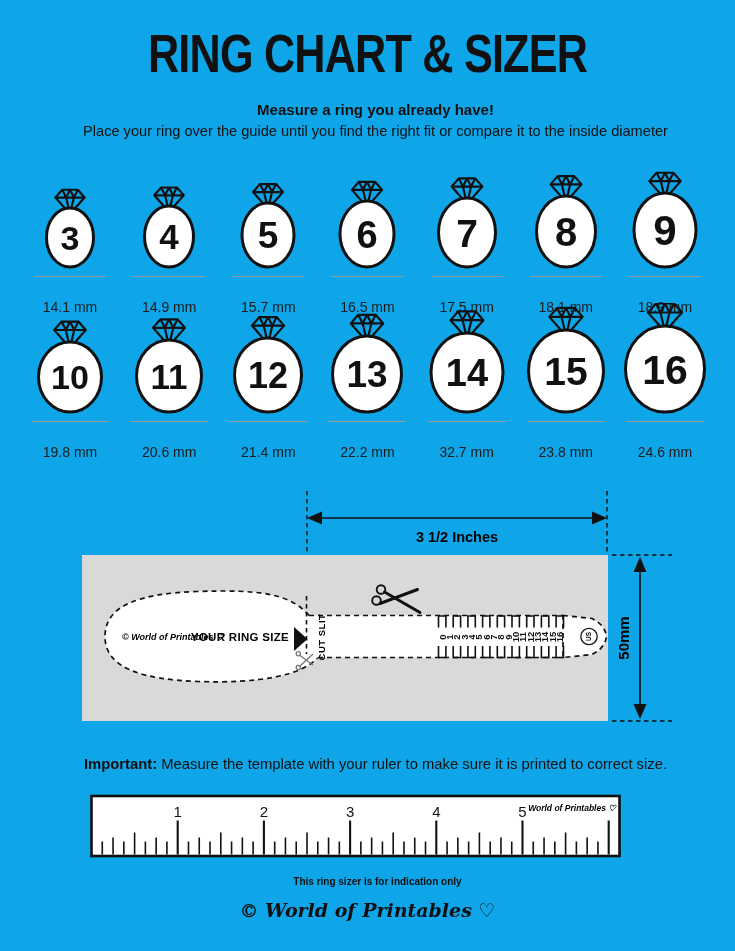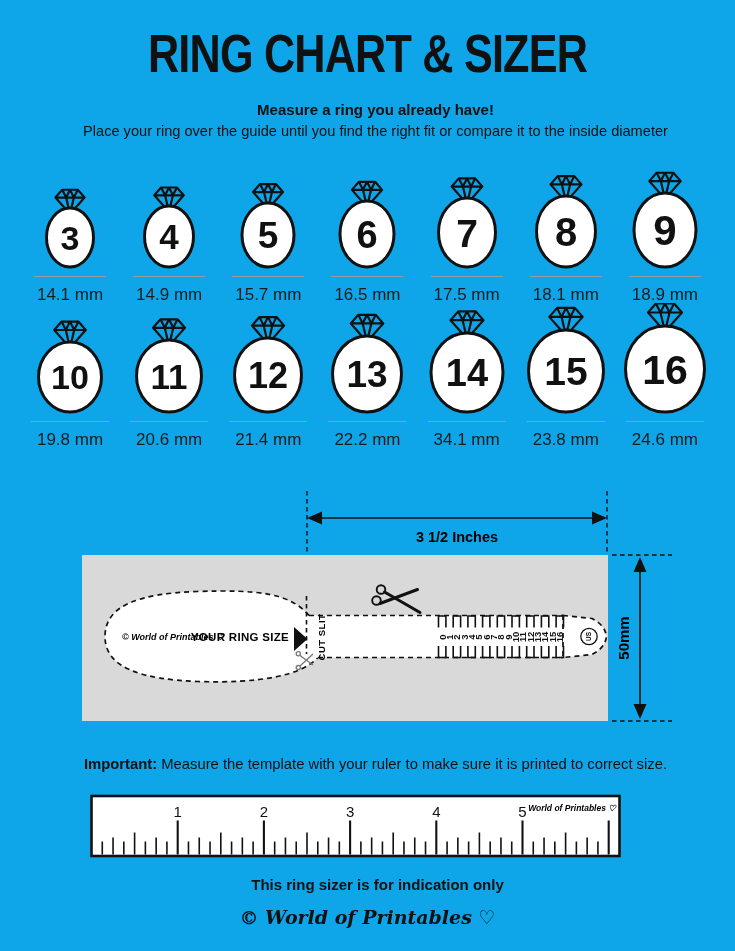--- a/index.html
+++ b/index.html
@@ -10,27 +10,27 @@
          transform-origin:center;white-space:nowrap;}
   .intro{position:absolute;top:100px;left:8px;width:735px;text-align:center;line-height:1.3;}
   .intro .hl{font-weight:bold;font-size:15px;}
   .intro .ln{font-size:14.6px;margin-top:2px;}
   .ring-row{position:absolute;left:22px;width:691px;display:flex;justify-content:space-between;}
   #ringRow0{top:170px;}
   #ringRow1{top:303px;}
   .ring-cell{width:96px;display:flex;flex-direction:column;align-items:center;}
   .ring-art{display:flex;align-items:flex-end;justify-content:center;}
   .ring-rule{height:1px;background:#9a9a9a;margin-top:6px;}
-  .ring-mm{font-size:17px;margin-top:8px;color:#1c1c1c;}
+  .ring-mm{font-size:14px;margin-top:22px;color:#1c1c1c;}
   .sizer-svg{position:absolute;left:0;top:486px;}
   .important{position:absolute;left:84px;top:756px;font-size:14.8px;}
   .important b{font-weight:bold;}
   .ruler-svg{position:absolute;left:0;top:792px;}
   .footer{position:absolute;top:875px;left:0;width:735px;text-align:center;line-height:1.32;}
-  .footer .hl{font-weight:bold;font-size:15px;padding-left:20px;}
+  .footer .hl{font-weight:bold;font-size:10px;padding-left:20px;}
   .footer .ln{font-size:14.8px;}
   .brand-script{font-family:"DejaVu Serif",serif;font-style:italic;font-weight:bold;
                 font-size:19px;margin-top:10px;}
   svg text{font-family:"Liberation Sans",sans-serif;}
 </style>
 </head>
 <body>
 
 <div class="page">
 
@@ -203,21 +203,21 @@
           <svg width="96" height="112" viewBox="0 0 96 112">
             <g transform="translate(28.25,6.180555555555554) scale(1.0972222222222223)" stroke="#111" stroke-width="2.01" fill="none" stroke-linejoin="round">
               <path d="M3,10 L10,2 L26,2 L33,10 L18,27 Z"></path>
               <path d="M3,10 H33 M10,2 L14,10 M18,2 L14,10 M18,2 L22,10 M26,2 L22,10 M14,10 L18,27 M22,10 L18,27"></path>
             </g>
             <ellipse cx="48" cy="69.5" rx="36" ry="39.5" fill="#fff" stroke="#111" stroke-width="3"></ellipse>
             <text x="48" y="69.5" dy="0.36em" text-anchor="middle" font-size="38" font-weight="bold" fill="#111">14</text>
           </svg>
         </div>
         <div class="ring-rule" style="width: 78px;"></div>
-        <div class="ring-mm">34.1 mm</div>
+        <div class="ring-mm">32.7 mm</div>
       </div>
       <div class="ring-cell">
         <div class="ring-art" style="height: 112px;">
           <svg width="96" height="112" viewBox="0 0 96 112">
             <g transform="translate(27.98,2.745555555555555) scale(1.1122222222222222)" stroke="#111" stroke-width="1.98" fill="none" stroke-linejoin="round">
               <path d="M3,10 L10,2 L26,2 L33,10 L18,27 Z"></path>
               <path d="M3,10 H33 M10,2 L14,10 M18,2 L14,10 M18,2 L22,10 M26,2 L22,10 M14,10 L18,27 M22,10 L18,27"></path>
             </g>
             <ellipse cx="48" cy="68" rx="37.5" ry="41" fill="#fff" stroke="#111" stroke-width="3"></ellipse>
             <text x="48" y="68" dy="0.36em" text-anchor="middle" font-size="39" font-weight="bold" fill="#111">15</text>

